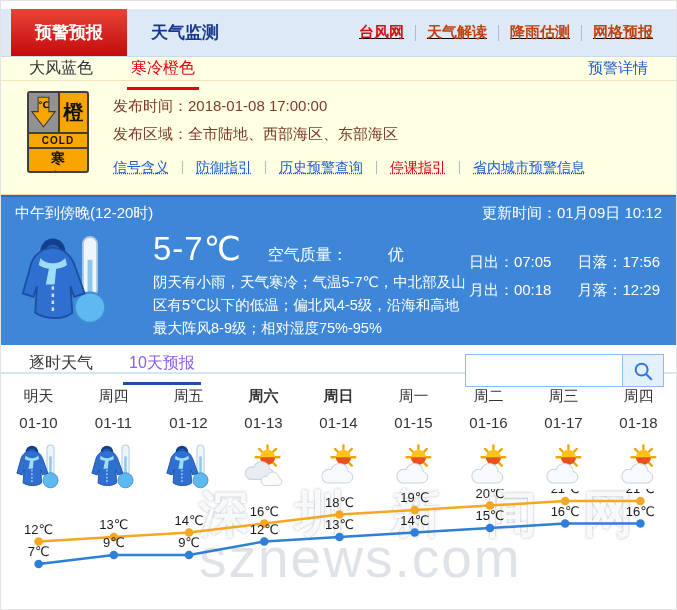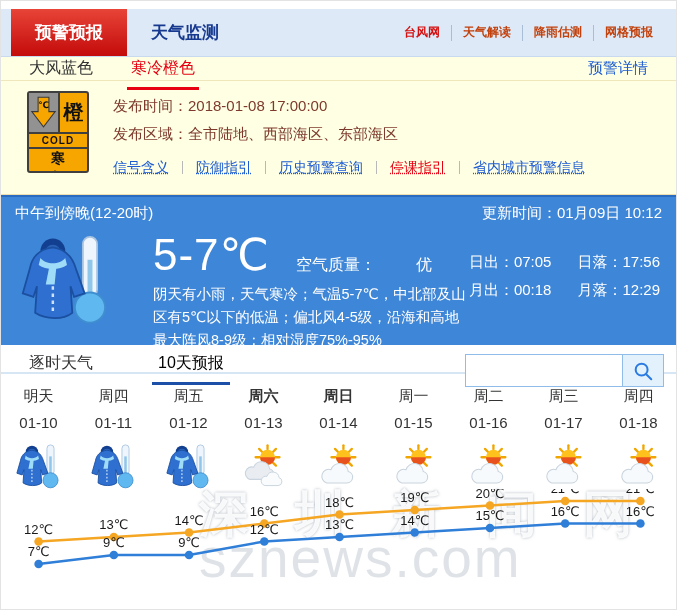--- a/index.html
+++ b/index.html
@@ -7,21 +7,21 @@
   .page { width:677px; height:610px; background:#fff; position:relative; overflow:hidden;
           border:1px solid #e3e3e3; margin:0 auto; }
 
   
   .topnav { margin-top:8px; height:48px; background:#dde9f6; display:flex; align-items:stretch;
             border-bottom:1px solid #c9d9ee; }
   .nav-tab { display:flex; align-items:center; padding:0 24px; font-size:17px; font-weight:bold;
              color:#16388f; cursor:pointer; }
   .nav-tab.active { background:linear-gradient(180deg,#e84437,#c30b0b); color:#fff; margin-left:10px; }
   .nav-links { margin-left:auto; display:flex; align-items:center; padding-right:12px;
-               font-size:12px; font-weight:bold; }
+               font-size:15px; font-weight:bold;text-decoration:underline; }
   .nav-link { color:#c2410c; padding:0 11px; cursor:pointer; white-space:nowrap; }
   .nav-link.red { color:#d50f0f; }
   .nav-sep { width:1px; height:16px; background:#a8bdd8; }
 
   
   .warn { height:138px; background:#feffe3; border-bottom:1px solid #ecdfb0; }
   .warn-tabs { height:24px; display:flex; align-items:center; padding:0 28px;
                border-bottom:1px solid #efe6bc; }
   .warn-tab { font-size:16px; color:#333; margin-right:38px; position:relative; cursor:pointer; }
   .warn-tab.active { color:#e60012; }
@@ -48,33 +48,33 @@
   .warn-link.red { color:#e60012; }
   .warn-links .sep { width:1px; height:13px; background:#b9b9b9; margin:0 13px; }
 
   
   .now { height:150px; background:#3e86d7; border-top:2px solid #2b6cc0; color:#fff; }
   .now-head { display:flex; justify-content:space-between; padding:7px 14px 0 14px; font-size:15px; }
   .now-body { display:flex; padding:4px 12px 0 20px; }
   .now-icon { width:92px; height:92px; margin-top:8px; flex:none; }
   .now-main { margin-left:40px; width:348px; }
   .temp-row { display:flex; align-items:baseline; margin-top:2px; }
-  .temp { font-size:44px; letter-spacing:1px; }
+  .temp { font-size:33px; letter-spacing:1px; }
   .aq-label { font-size:16px; margin-left:26px; }
   .aq-value { font-size:16px; margin-left:40px; }
   .desc { font-size:14.5px; line-height:1.6; margin-top:3px; }
   .now-side { margin-left:auto; margin-top:26px; display:grid;
               grid-template-columns:auto auto; column-gap:26px; row-gap:9px;
               font-size:15px; padding-right:4px; align-content:start; white-space:nowrap; }
 
   
   .fc-tabs { height:29px; display:flex; align-items:center; padding:10px 14px 0 28px;
              border-bottom:2px solid #d7e6f5; position:relative; }
   .fc-tab { font-size:16px; color:#333; margin-right:36px; position:relative; cursor:pointer; }
-  .fc-tab.active { color:#000000;margin-left:29px; }
+  .fc-tab.active { color:#8b5cf6; }
   .fc-tab.active::after { content:""; position:absolute; left:-6px; right:-6px; bottom:-11px;
                           height:3px; background:#1b4fa8; }
   .search-box { position:absolute; right:12px; top:9px; display:flex; }
   .search-input { width:158px; height:33px; border:1px solid #8fbce8; outline:none;
                   font-size:14px; padding:0 8px; }
   .search-btn { width:42px; height:33px; margin-left:-1px; background:#e3f1fc;
                 border:1px solid #8fbce8; display:flex; align-items:center; justify-content:center;
                 cursor:pointer; }
 
   .fc-grid { display:grid; grid-template-columns:repeat(9,1fr); text-align:center;

